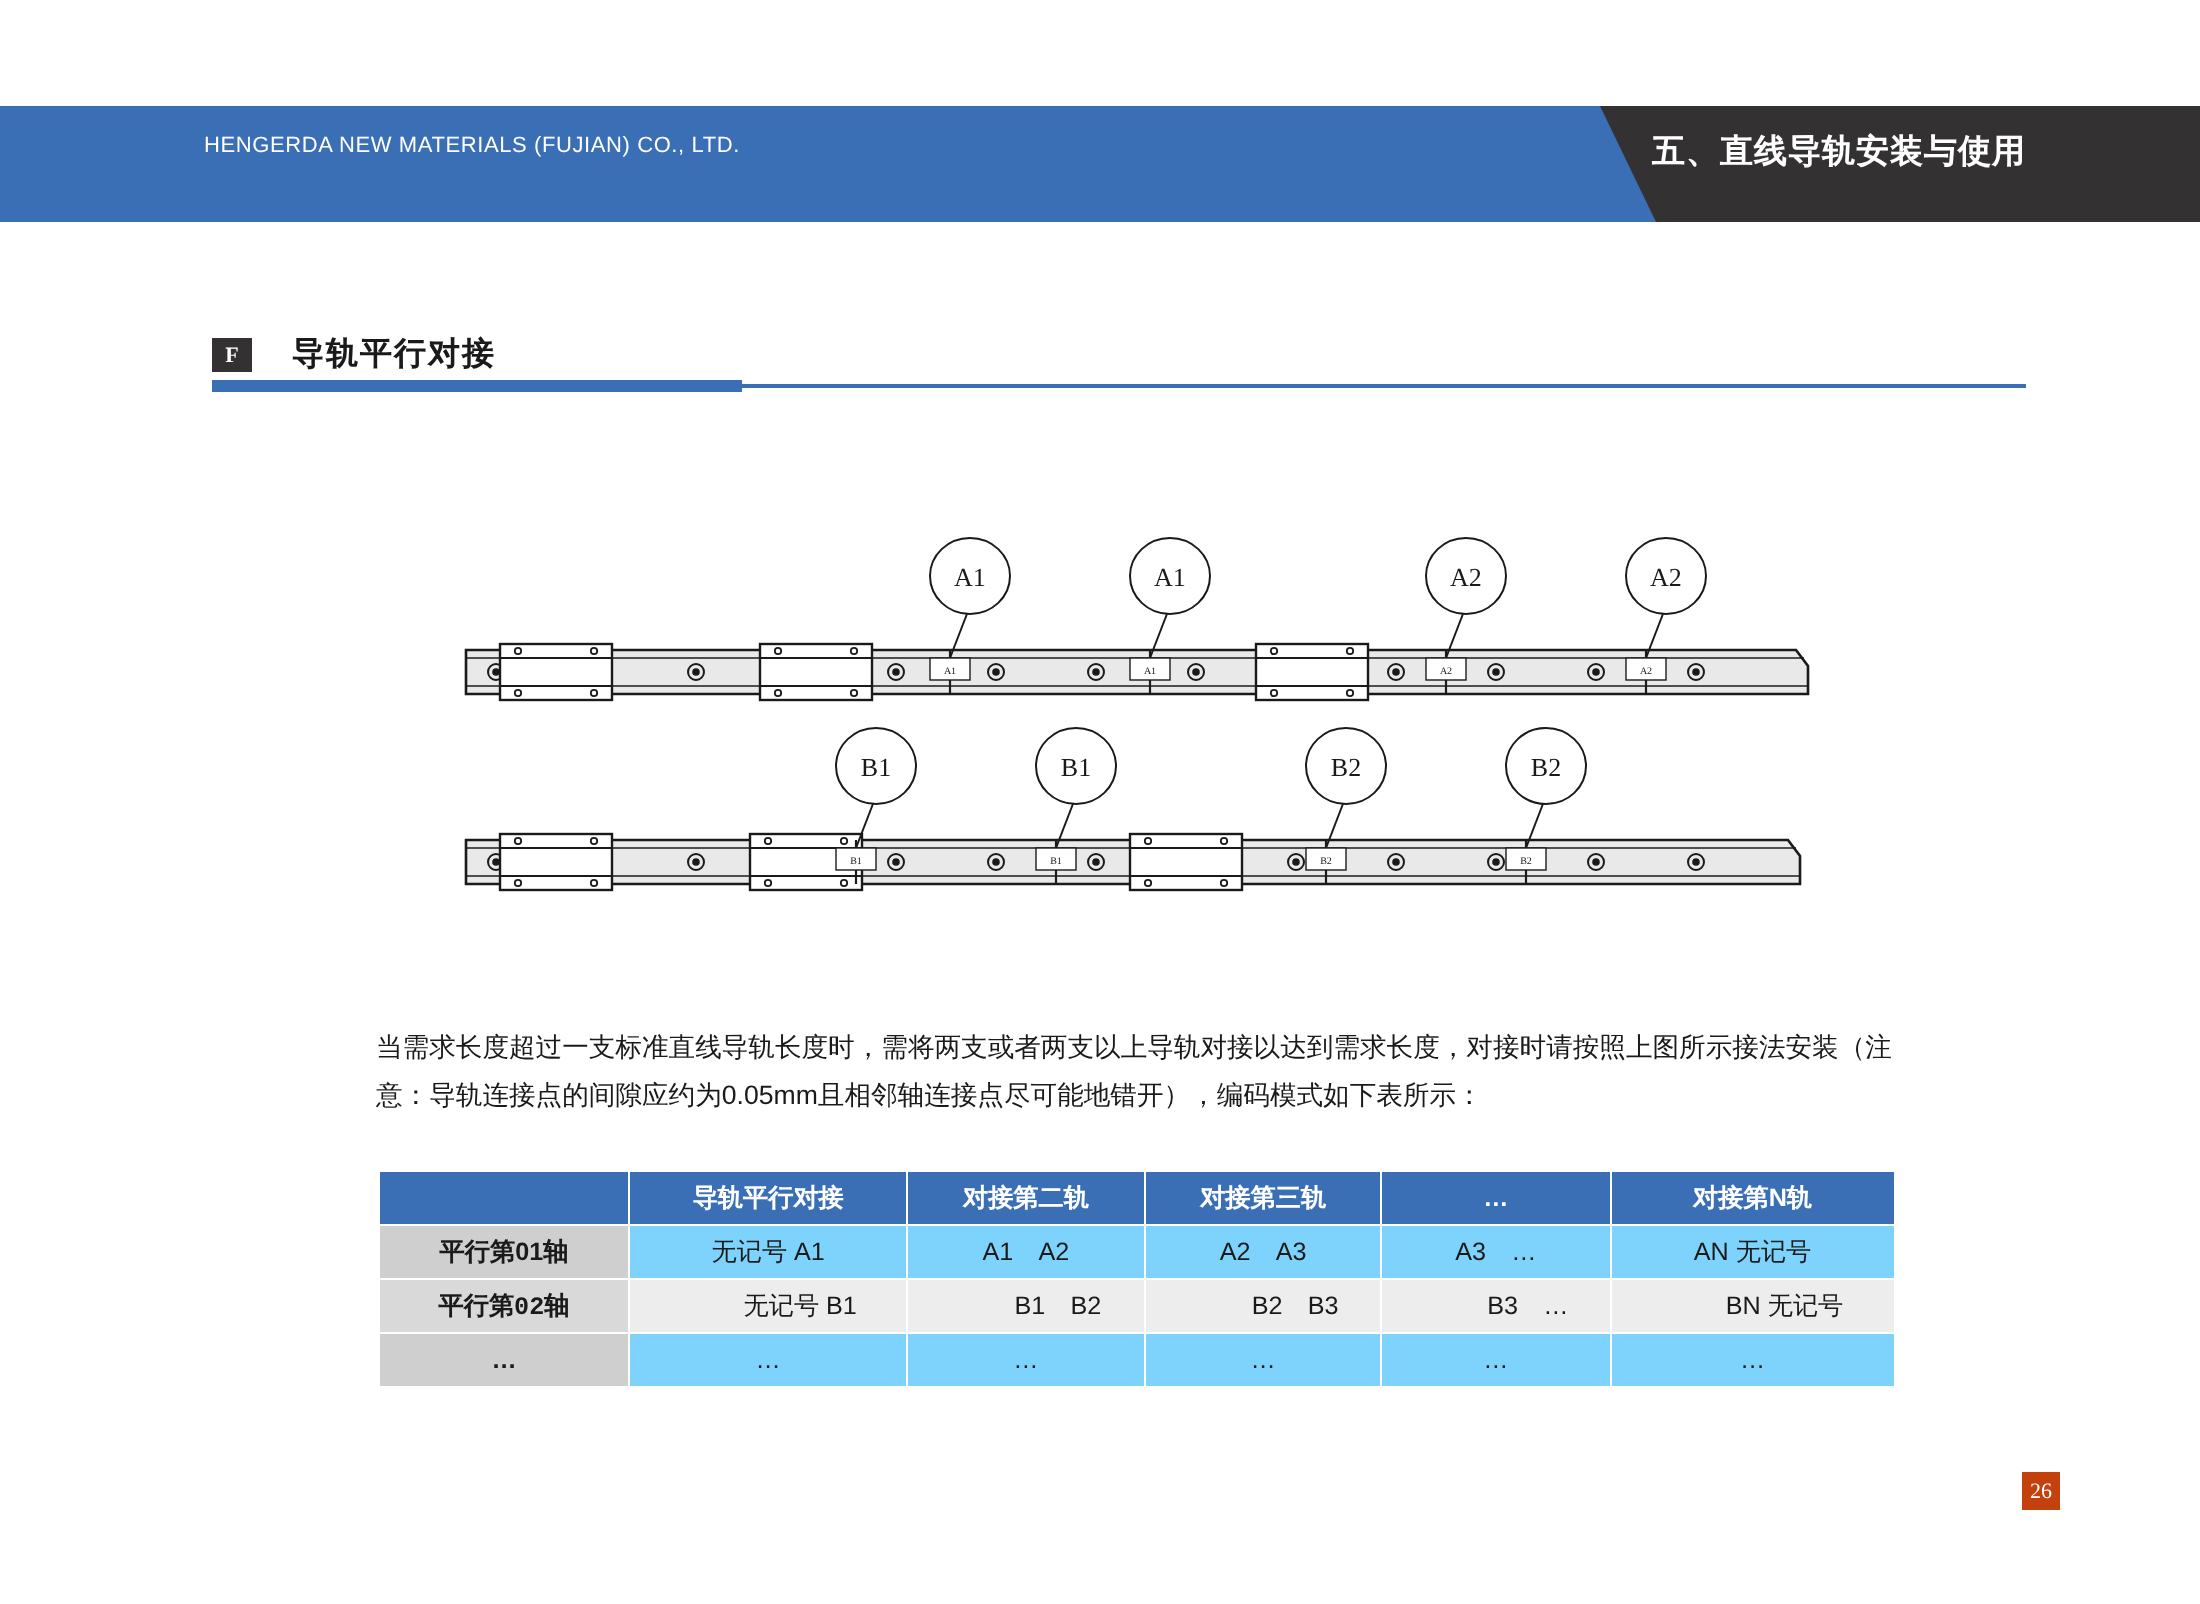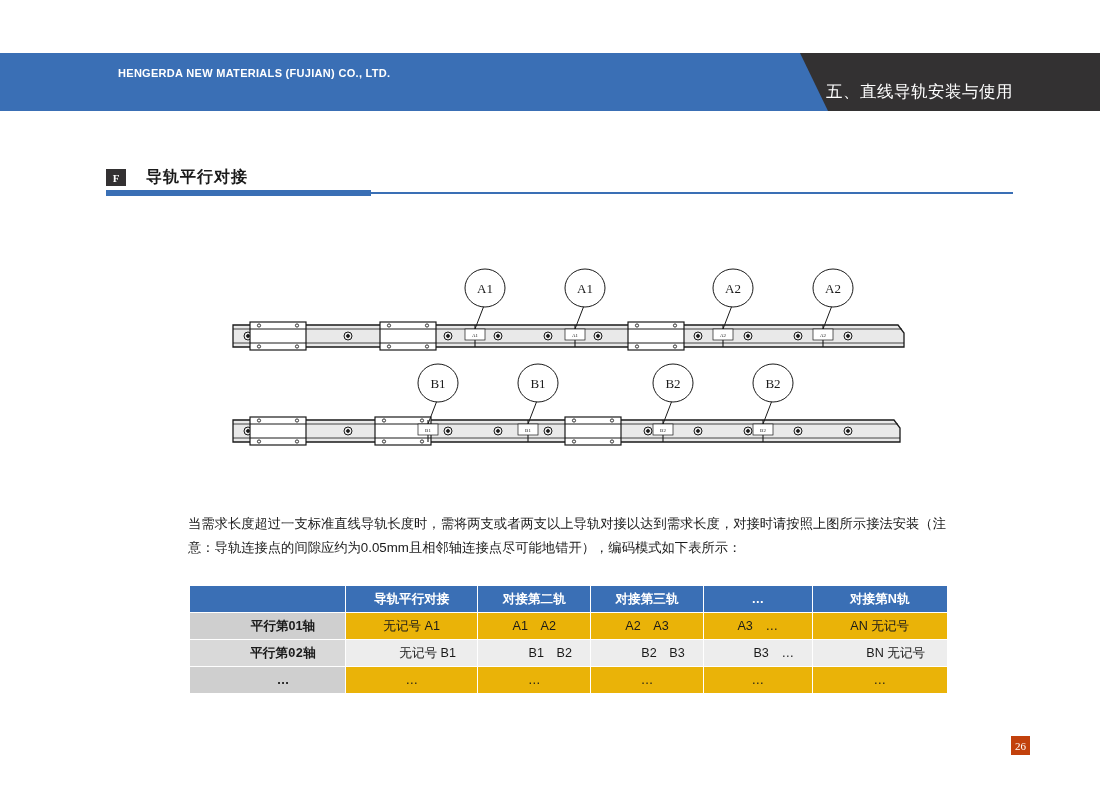--- a/index.html
+++ b/index.html
@@ -38,34 +38,34 @@
     right: -28px;
     top: 0;
     width: 0;
     height: 0;
     border-style: solid;
     border-width: 0 28px 58px 0;
     border-color: transparent transparent #3a6fb5 transparent;
   }
   .company-name {
     position: absolute;
-    left: 118px;
+    left: 102px;
     top: 14px;
     color: #ffffff;
     font-size: 11px;
-    font-weight: bold;
+    font-weight: normal;
     letter-spacing: 0.3px;
   }
   .section-title {
     position: absolute;
     right: 87px;
-    top: 28px;
+    top: 12px;
     color: #ffffff;
     font-size: 16.5px;
-    font-weight: normal;
+    font-weight: bold;
     letter-spacing: 0.5px;
   }
 
   
   .subhead {
     position: absolute;
     left: 106px;
     top: 167px;
     display: flex;
     align-items: center;
@@ -151,24 +151,23 @@
     font-weight: bold;
   }
   table.codes thead th.blank {
     background: #3a6fb5;
   }
   table.codes tbody th {
     background: #cfcfcf;
     color: #1a1a1a;
     font-weight: bold;
     width: 124px;
-    padding-left: 31px;
   }
   table.codes tbody td {
-    background: #eab308;
+    background: #7dd3fc;
     color: #1a1a1a;
   }
   table.codes tbody tr.alt th { background: #d9d9d9; font-family: Liberation Mono, monospace; }
   table.codes tbody tr.alt td { background: #ededed; padding-left: 32px; }
 
   
   .pagenum {
     position: absolute;
     left: 1011px;
     top: 736px;

